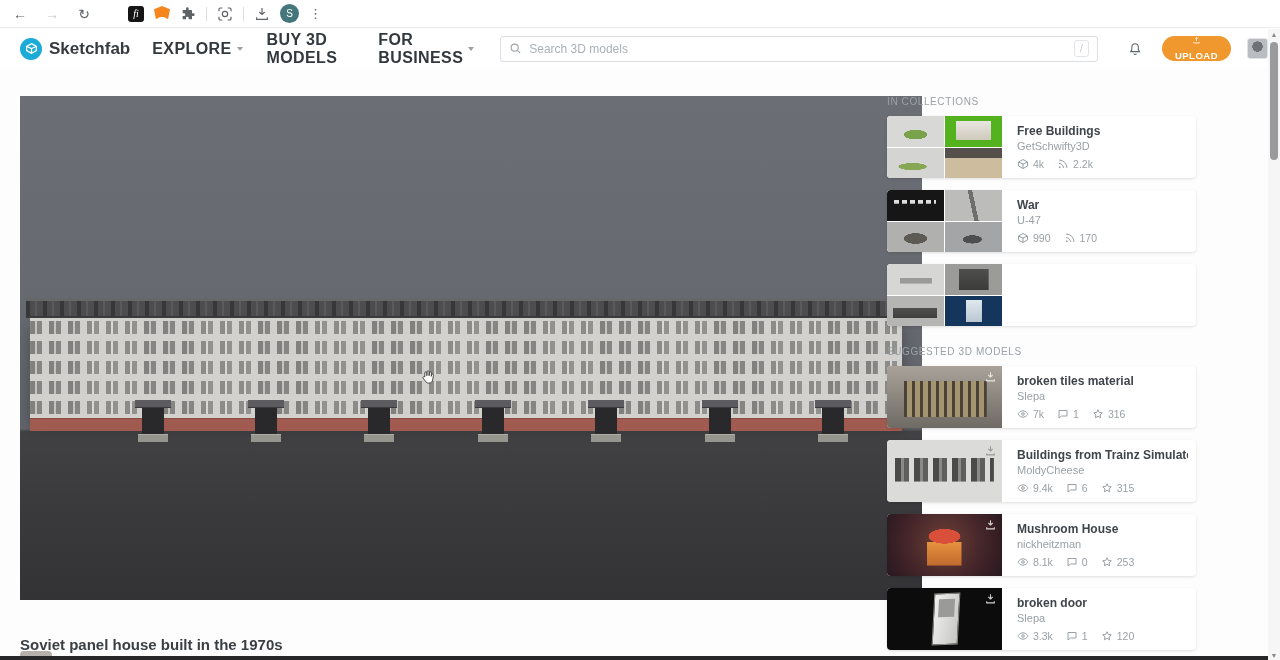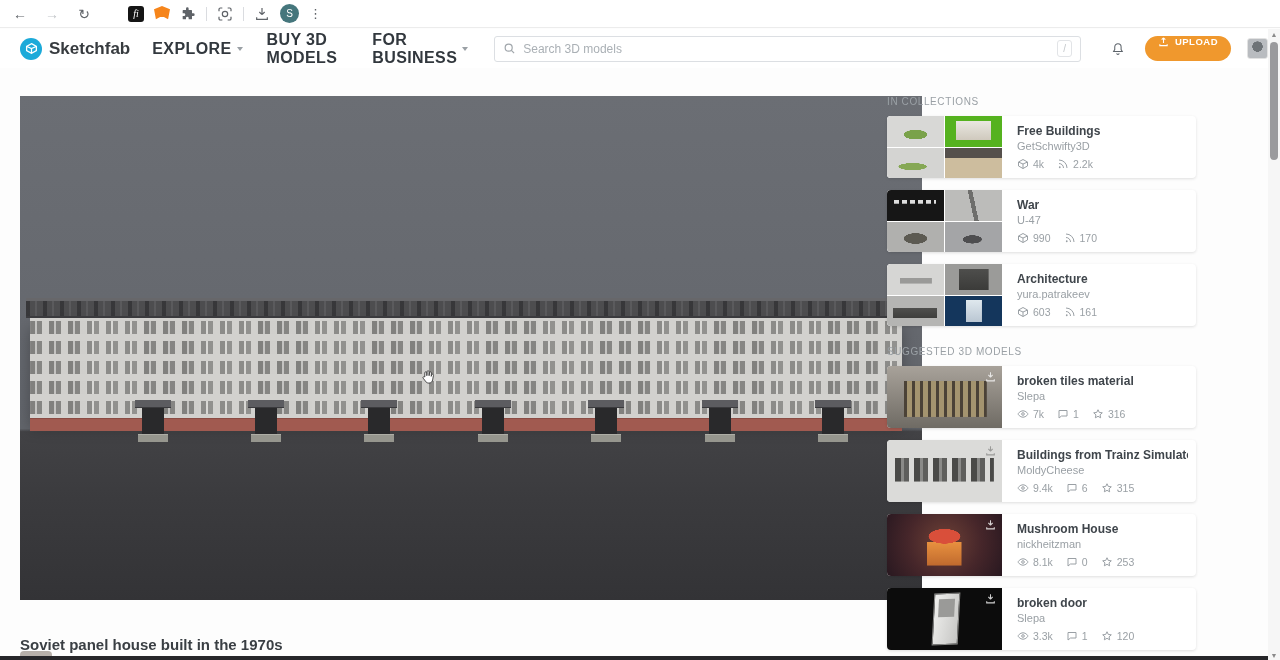--- a/index.html
+++ b/index.html
@@ -46,22 +46,22 @@
   .search-wrap { margin-left:26px; width:757px; height:26px; border:1px solid #dcdfe3;
     border-radius:3px; display:flex; align-items:center; padding:0 8px; background:#fff; }
   .search-wrap svg { width:13px; height:13px; color:#a0a6ab; flex:0 0 auto; }
   .search-input { border:0; outline:none; flex:1; margin-left:7px; font-size:12px; color:#333;
     font-family:inherit; background:transparent; }
   .search-input::placeholder { color:#aab0b5; }
   .kbd-hint { width:15px; height:17px; border:1px solid #e2e4e7; border-radius:3px; color:#c5c9cc;
     font-size:10px; display:flex; align-items:center; justify-content:center; }
   .bell-btn { margin-left:30px; width:18px; height:18px; color:#5d646b; cursor:pointer; }
   .upload-btn { margin-left:20px; height:25px; padding:0 13px; border-radius:13px; border:0;
-    display:flex; gap:6px; color:#fff; font-size:9.5px; font-weight:bold;
-    letter-spacing:.5px; cursor:pointer; font-family:inherit; }
+    display:flex; align-items:center; gap:6px; color:#fff; font-size:9.5px; font-weight:bold;
+    letter-spacing:.5px; cursor:pointer; font-family:inherit;flex-direction:column; }
   .upload-btn svg { width:11px; height:11px; }
   .user-wrap { display:flex; align-items:center; margin-left:16px; gap:6px; cursor:pointer; }
   .user-avatar { width:21px; height:21px; border-radius:3px;
     background:radial-gradient(circle at 50% 40%, #6e7377 0 34%, #b9bcc0 36%); border:1px solid #e2e2e2; }
 
   
   .viewer { position:absolute; left:20px; top:96px; width:902px; height:504px; overflow:hidden;
     background:linear-gradient(180deg,#6b6e74 0%,#66696f 40%,#62656b 66%,#424245 66.6%,#3b3b3e 80%,#333336 100%);
     cursor:grab; }
   .building { position:absolute; left:10px; top:202px; width:872px; height:144px; }
@@ -341,37 +341,20 @@
 
   <div class="card">
     <div class="thumb">
       <div class="thumb-grid">
           <div class="c2a"></div>
           <div class="c2b"></div>
           <div class="c2c"></div>
           <div class="c2d"></div>
         </div>
     </div>
-    <div class="card-info">
-      <div class="card-title">Architecture</div>
-      <div class="card-author">yura.patrakeev</div>
-      <div class="card-stats">
-        <svg viewBox="0 0 24 24" fill="none" stroke="currentColor" stroke-width="2">
-            <path d="M12 3 21 8v8l-9 5-9-5V8z"></path>
-            <path d="M12 21v-9M3.5 8.3 12 12l8.5-3.7"></path>
-          </svg>
-        <span>603</span>
-        <span class="gap"></span>
-        <svg viewBox="0 0 24 24" fill="none" stroke="currentColor" stroke-width="2">
-            <path d="M4 11a9 9 0 0 1 9 9M4 4a16 16 0 0 1 16 16"></path>
-            <circle cx="5.5" cy="18.5" r="1.8" fill="currentColor" stroke="none"></circle>
-          </svg>
-        <span>161</span>
-      </div>
-    </div>
   </div>
 
   <div class="side-header suggested">SUGGESTED 3D MODELS</div>
 
   <div class="card">
     <div class="thumb m0">
       <svg class="dl-overlay" viewBox="0 0 24 24" fill="none" stroke="currentColor" stroke-width="2">
           <path d="M12 4v9m0 0-4-4m4 4 4-4M5 17v3h14v-3"></path>
         </svg>
     </div>

